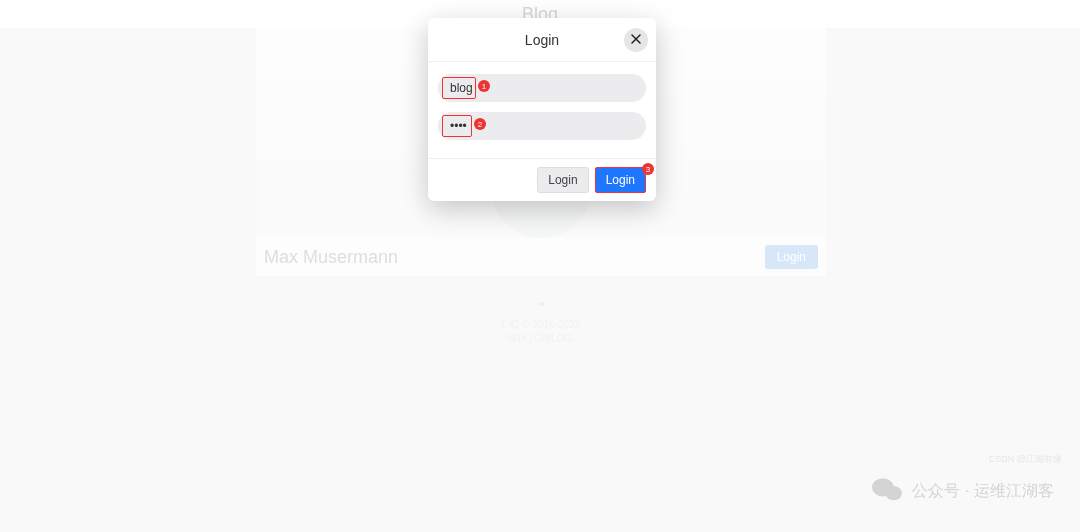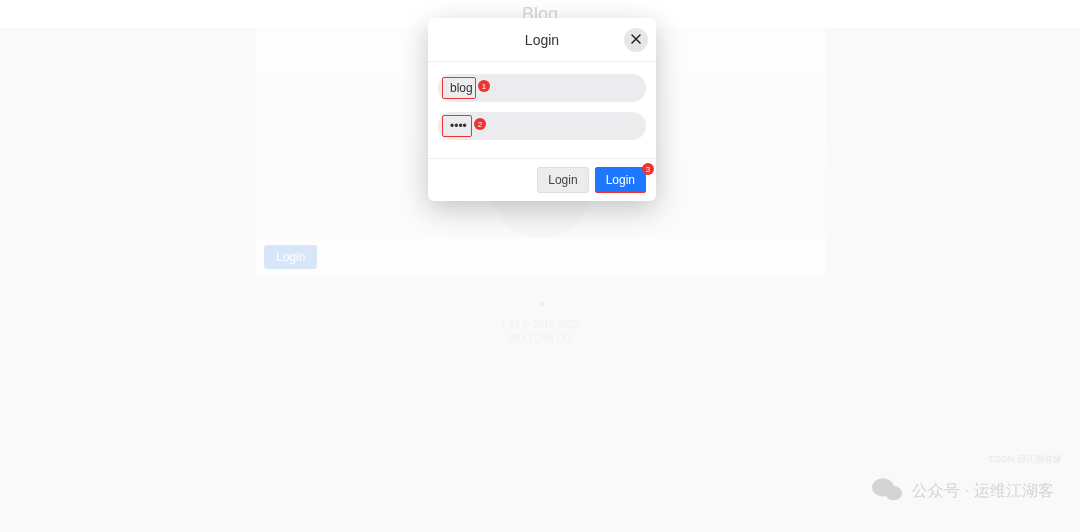--- a/index.html
+++ b/index.html
@@ -44,20 +44,21 @@
 
 <div class="page">
   <div class="top-strip"></div>
   <div class="page-title">Blog</div>
 
   <div class="hero">
     <div class="avatar"></div>
   </div>
 
   <div class="namebar">
+    <span class="author">Max Musermann</span>
     <button class="page-login-btn">Login</button>
   </div>
 
   <div class="dot"></div>
   <div class="foot">
     <div>1.42 © 2016-2022</div>
     <div>M1K1O/BLOG</div>
   </div>
 
   <div class="overlay"></div>

